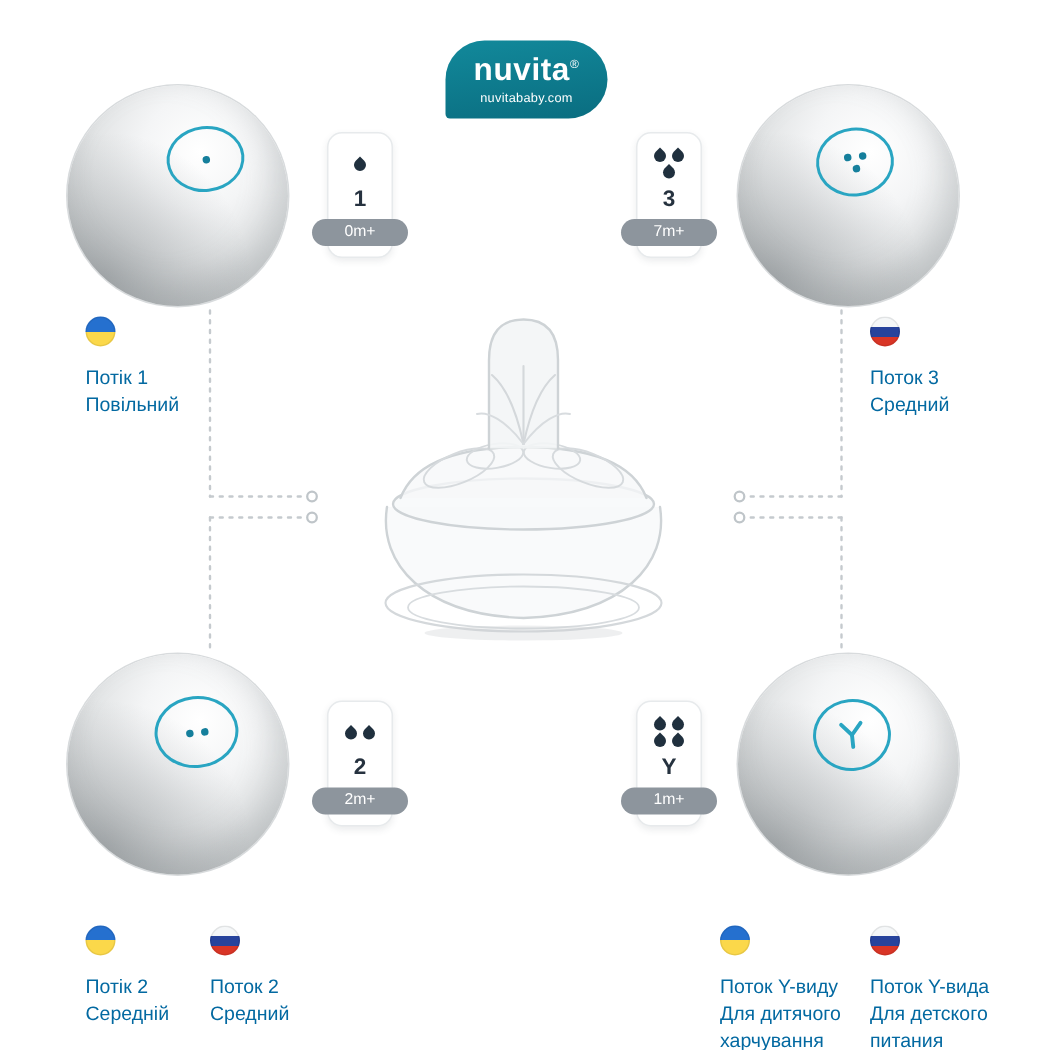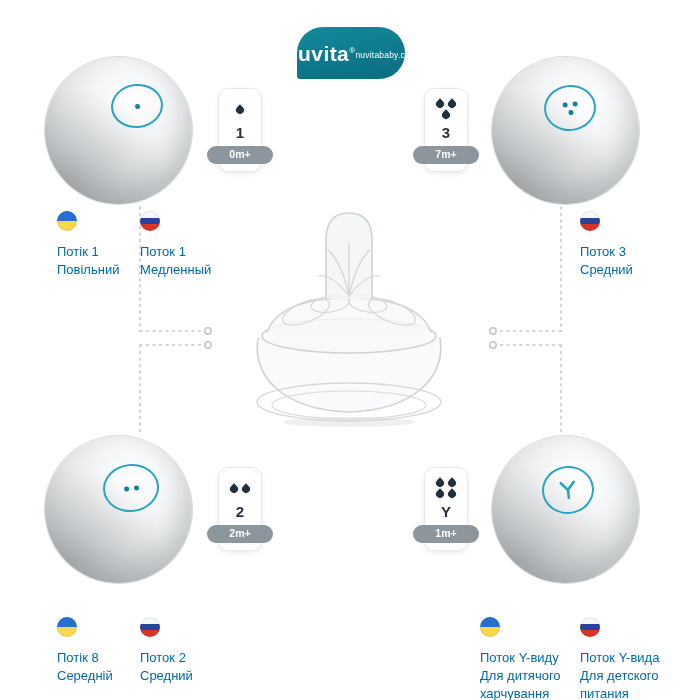--- a/index.html
+++ b/index.html
@@ -5,21 +5,21 @@
   *{box-sizing:border-box;margin:0;padding:0}
   html,body{width:700px;height:700px;background:#fff;font-family:"Liberation Sans","DejaVu Sans",sans-serif}
   .canvas{position:relative;width:700px;height:700px;background:#fff;overflow:hidden}
 
   .connectors{position:absolute;inset:0;pointer-events:none}
 
   
   .logo{position:absolute;left:297px;top:27px;width:108px;height:52px;
     background:linear-gradient(172deg,#12899b 0%,#0a6d80 100%);
     border-radius:26px 26px 26px 3px;
-    display:flex;flex-direction:row;align-items:center;justify-content:center;color:#fff}
+    display:flex;flex-direction:column;align-items:center;justify-content:center;color:#fff}
   .logo-brand{font-size:21px;font-weight:700;letter-spacing:.4px;line-height:1}
   .logo-brand .reg{font-size:8px;vertical-align:super;font-weight:400}
   .logo-site{font-size:8.5px;margin-top:3px;letter-spacing:.2px}
 
   
   .photo{position:absolute;width:147px;height:147px;border-radius:50%;
     background:radial-gradient(circle at 60% 30%,#ffffff 0%,#f4f5f6 28%,#e3e5e6 52%,#c9cccd 78%,#babdbf 100%);
     box-shadow:0 0 0 1px #d8dbdd, inset -8px -12px 22px rgba(140,145,148,.30)}
   .photo::after{content:'';position:absolute;inset:0;border-radius:50%;
     background:radial-gradient(circle at 16% 88%, rgba(118,124,128,.42), rgba(118,124,128,0) 55%)}
@@ -27,21 +27,21 @@
     display:flex;align-items:center;justify-content:center;z-index:2;transform:rotate(-6deg)}
   .dots{display:flex;flex-wrap:wrap;gap:3px 5px;justify-content:center;align-content:center;max-width:17px}
   .hole-dot{width:5px;height:5px;border-radius:50%;background:#157f9c}
 
   
   .badge{position:absolute;width:44px;height:84px;background:#fff;border:1px solid #e7eaec;border-radius:10px;
     box-shadow:0 2px 5px rgba(60,70,80,.10);display:flex;flex-direction:column;align-items:center;padding:9px 0 7px}
   .drops{display:flex;flex-wrap:wrap;gap:3px 4px;justify-content:center;align-content:center;width:24px;height:28px}
   .drop{width:8px;height:8px;background:#20303e;border-radius:0 50% 50% 50%;transform:rotate(45deg)}
   .flow-num{font-size:15px;font-weight:700;color:#26323f;margin-top:3px;line-height:1.1}
-  .age-pill{margin-top:5px;background:#8d959d;color:#fff;font-size:10.5px;font-weight:700;
+  .age-pill{margin-top:5px;background:#8d959d;color:#fff;font-size:10.5px;font-weight:400;
     padding:2px 22px;border-radius:9px;line-height:1.3;white-space:nowrap}
 
   
   .col{position:absolute;color:#0369a1;font-size:13px;line-height:18px;width:100px}
   .flag{width:20px;height:20px;border-radius:50%;box-shadow:inset 0 0 0 1px rgba(0,0,0,.08);margin-bottom:12px}
   .flag-ua{background:linear-gradient(180deg,#2570cf 0 50%,#fbd84a 50% 100%)}
   .flag-ru{background:linear-gradient(180deg,#f5f7f8 0 34%,#27439c 34% 67%,#d93526 67% 100%)}
   .line{display:block}
 
   .teat{position:absolute;left:231px;top:206px}
@@ -165,35 +165,30 @@
       </div>
     <div class="flow-num">Y</div>
     <div class="age-pill">1m+</div>
   </div>
 
   <div class="col" style="left:57px;top:211px">
     <div class="flag flag-ua"></div>
     <span class="line">Потік 1</span>
     <span class="line">Повільний</span>
   </div>
-  <div class="col" style="left:140px;top:211px">
-    <div class="flag flag-ru"></div>
-    <span class="line">Поток 1</span>
-    <span class="line">Медленный</span>
-  </div>
 
   <div class="col" style="left:580px;top:211px">
     <div class="flag flag-ru"></div>
     <span class="line">Поток 3</span>
     <span class="line">Средний</span>
   </div>
 
   <div class="col" style="left:57px;top:617px">
     <div class="flag flag-ua"></div>
-    <span class="line">Потік 8</span>
+    <span class="line">Потік 2</span>
     <span class="line">Середній</span>
   </div>
   <div class="col" style="left:140px;top:617px">
     <div class="flag flag-ru"></div>
     <span class="line">Поток 2</span>
     <span class="line">Средний</span>
   </div>
 
   <div class="col" style="left:480px;top:617px">
     <div class="flag flag-ua"></div>

